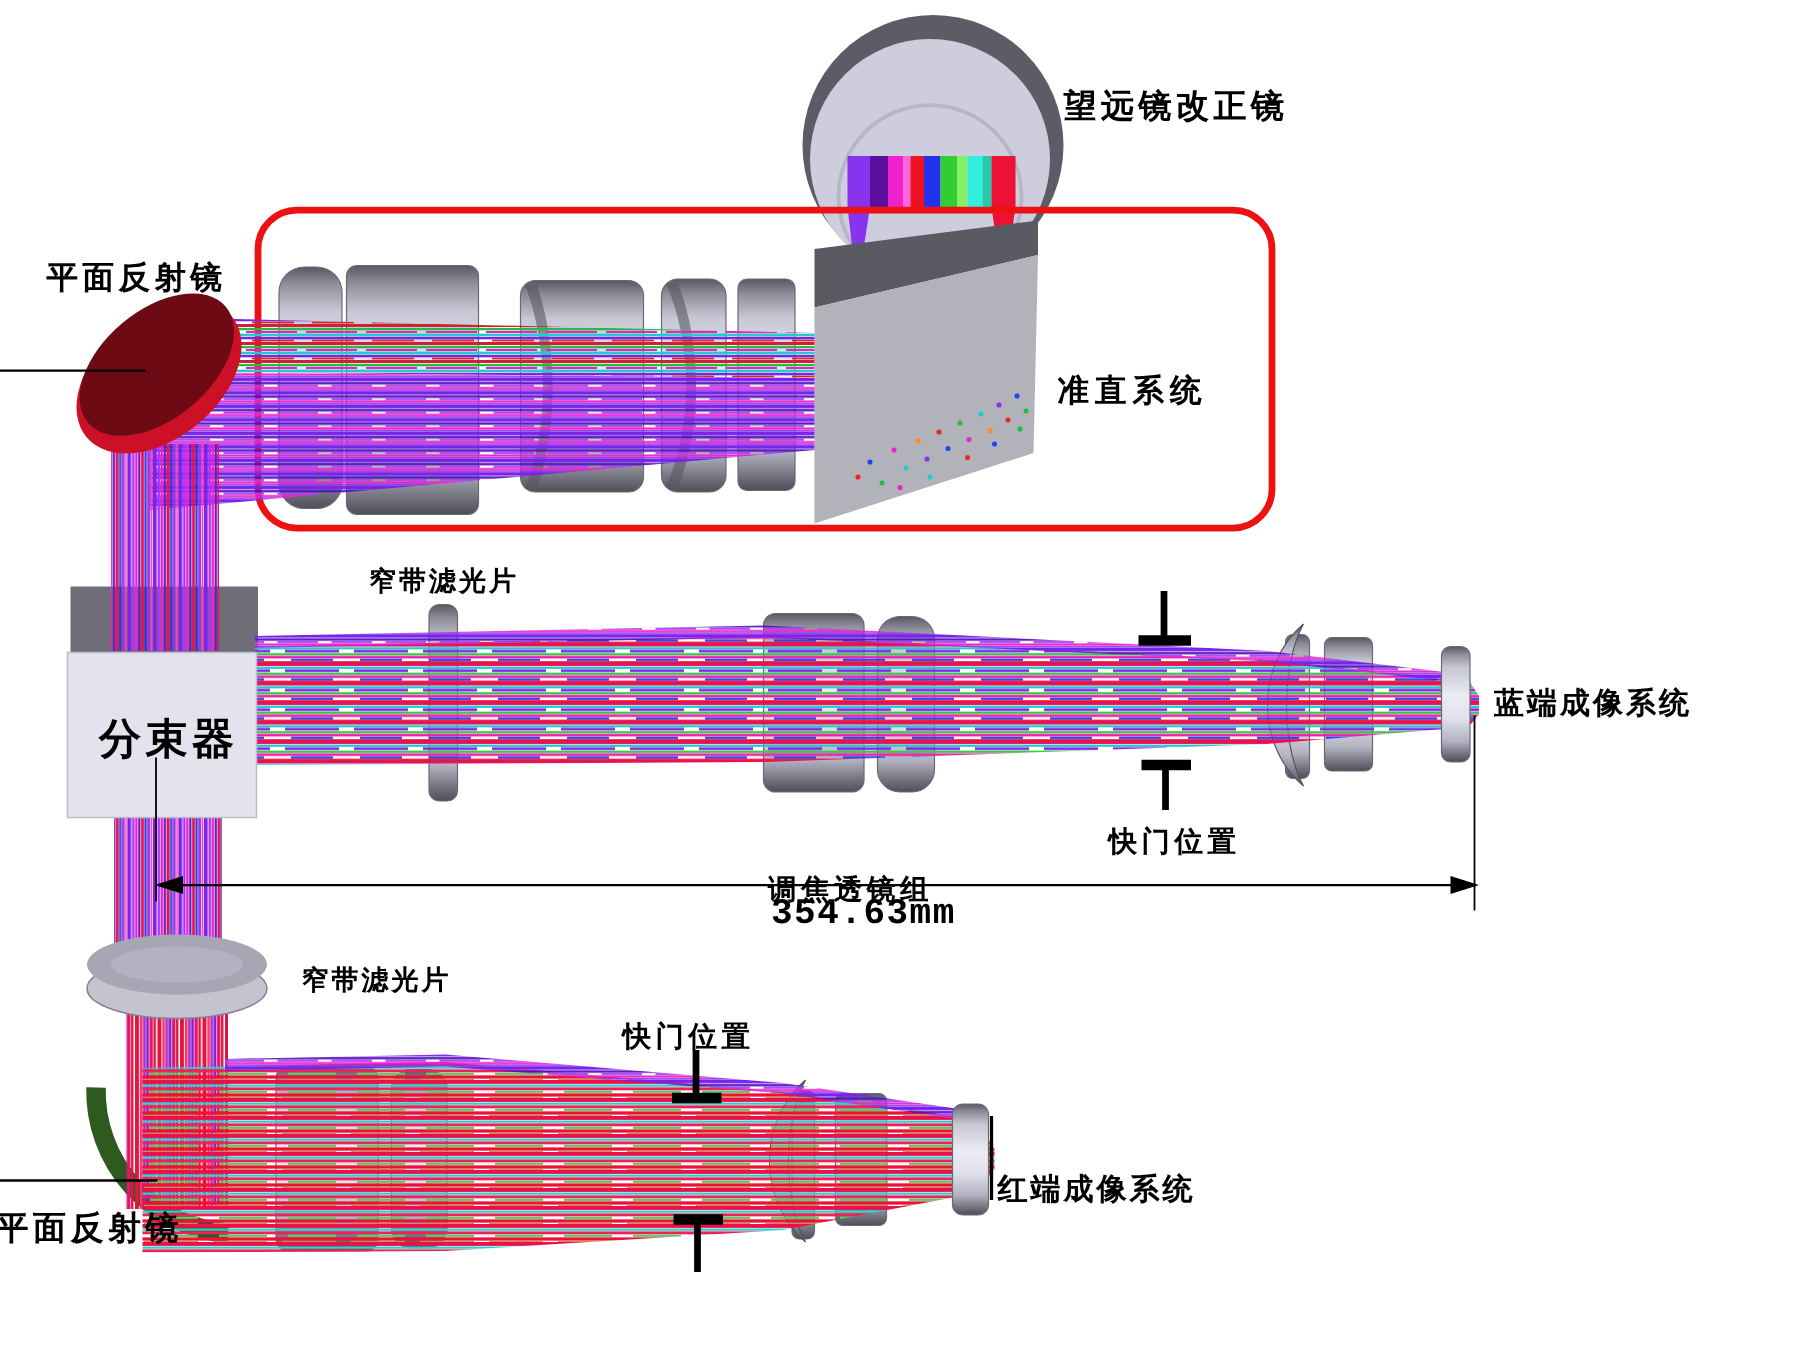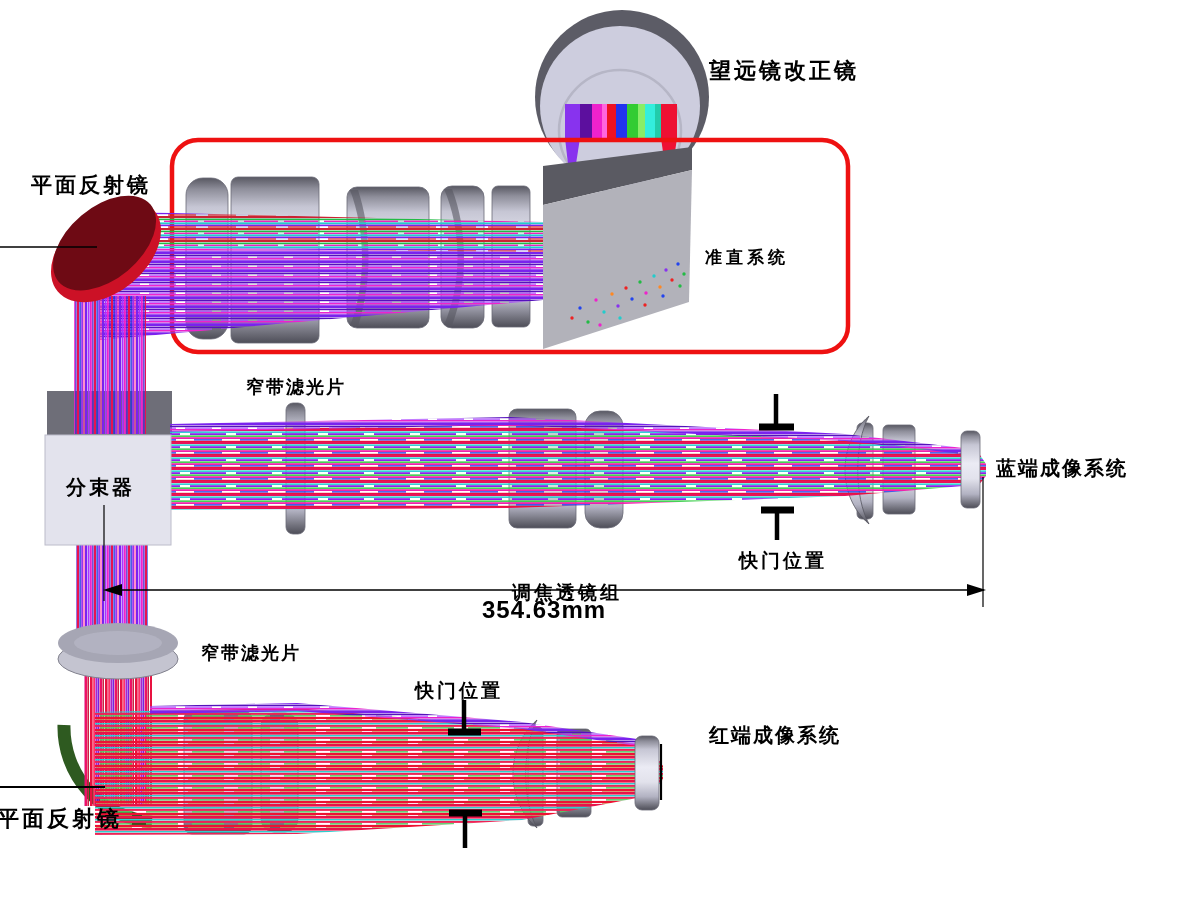--- a/index.html
+++ b/index.html
@@ -1,21 +1,21 @@
 <!DOCTYPE html>
 <html><head>
 <meta charset="utf-8">
 <style>
   html,body{margin:0;padding:0;background:#ffffff;}
   #stage{position:relative;width:1200px;height:900px;background:#ffffff;overflow:hidden;
          font-family:"Liberation Sans",sans-serif;}
   #stage svg{position:absolute;left:0;top:0;}
   .lbl{position:absolute;font-weight:700;color:#000;white-space:nowrap;
        font-family:"Liberation Sans",sans-serif;}
-  .lbl-serif{font-family:Liberation Sans, sans-serif;}
+  .lbl-serif{font-family:Liberation Mono, monospace;margin-left:32px;}
 </style>
 </head>
 <body>
 
 <div id="stage">
 
 <svg width="1200" height="900" viewBox="0 0 1200 900">
   <defs>
     <linearGradient id="gLens" x1="0" y1="0" x2="0" y2="1">
       <stop offset="0%" stop-color="#585862"></stop>
@@ -212,25 +212,25 @@
     <line x1="104" y1="505" x2="104" y2="601" stroke-width="1.2"></line>
     <line x1="983" y1="477" x2="983" y2="607" stroke-width="1.2"></line>
   </g>
   <line x1="0" y1="247" x2="97" y2="247" stroke="#000000" stroke-width="1.5"></line>
   <line x1="0" y1="787" x2="105" y2="787" stroke="#000000" stroke-width="1.8"></line>
   <line x1="661" y1="744" x2="661" y2="800" stroke="#000000" stroke-width="2.2"></line>
 </svg>
 
 <div class="lbl" style="left:709px;top:56px;font-size:22px;letter-spacing:3px;">望远镜改正镜</div>
 <div class="lbl" style="left:31px;top:171px;font-size:21px;letter-spacing:3px;">平面反射镜</div>
-<div class="lbl" style="left:705px;top:246px;font-size:17px;letter-spacing:4px;">准直系统</div>
+<div class="lbl" style="left:705px;top:246px;font-size:21px;letter-spacing:4px;">准直系统</div>
 <div class="lbl" style="left:246px;top:375px;font-size:18px;letter-spacing:2px;">窄带滤光片</div>
-<div class="lbl" style="left:66px;top:474px;font-size:20px;letter-spacing:3px;">分束器</div>
+<div class="lbl" style="left:66px;top:474px;font-size:28px;letter-spacing:3px;">分束器</div>
 <div class="lbl" style="left:512px;top:540px;font-size:19px;letter-spacing:3px;margin-top:40px;">调焦透镜组</div>
 <div class="lbl" style="left:739px;top:548px;font-size:19px;letter-spacing:3px;">快门位置</div>
 <div class="lbl" style="left:996px;top:455px;font-size:20px;letter-spacing:2px;font-family:Liberation Serif, serif;">蓝端成像系统</div>
 <div class="lbl lbl-serif" style="left:482px;top:596px;font-size:24px;letter-spacing:1px;">354.63mm</div>
 <div class="lbl" style="left:201px;top:641px;font-size:18px;letter-spacing:2px;">窄带滤光片</div>
 <div class="lbl" style="left:415px;top:678px;font-size:19px;letter-spacing:3px;">快门位置</div>
-<div class="lbl" style="left:665px;top:722px;font-size:20px;letter-spacing:2px;margin-left:44px;">红端成像系统</div>
+<div class="lbl" style="left:665px;top:779px;font-size:20px;letter-spacing:2px;">红端成像系统</div>
 <div class="lbl" style="left:-3px;top:804px;font-size:22px;letter-spacing:3px;">平面反射镜</div>
 
 </div>
 
 </body></html>

